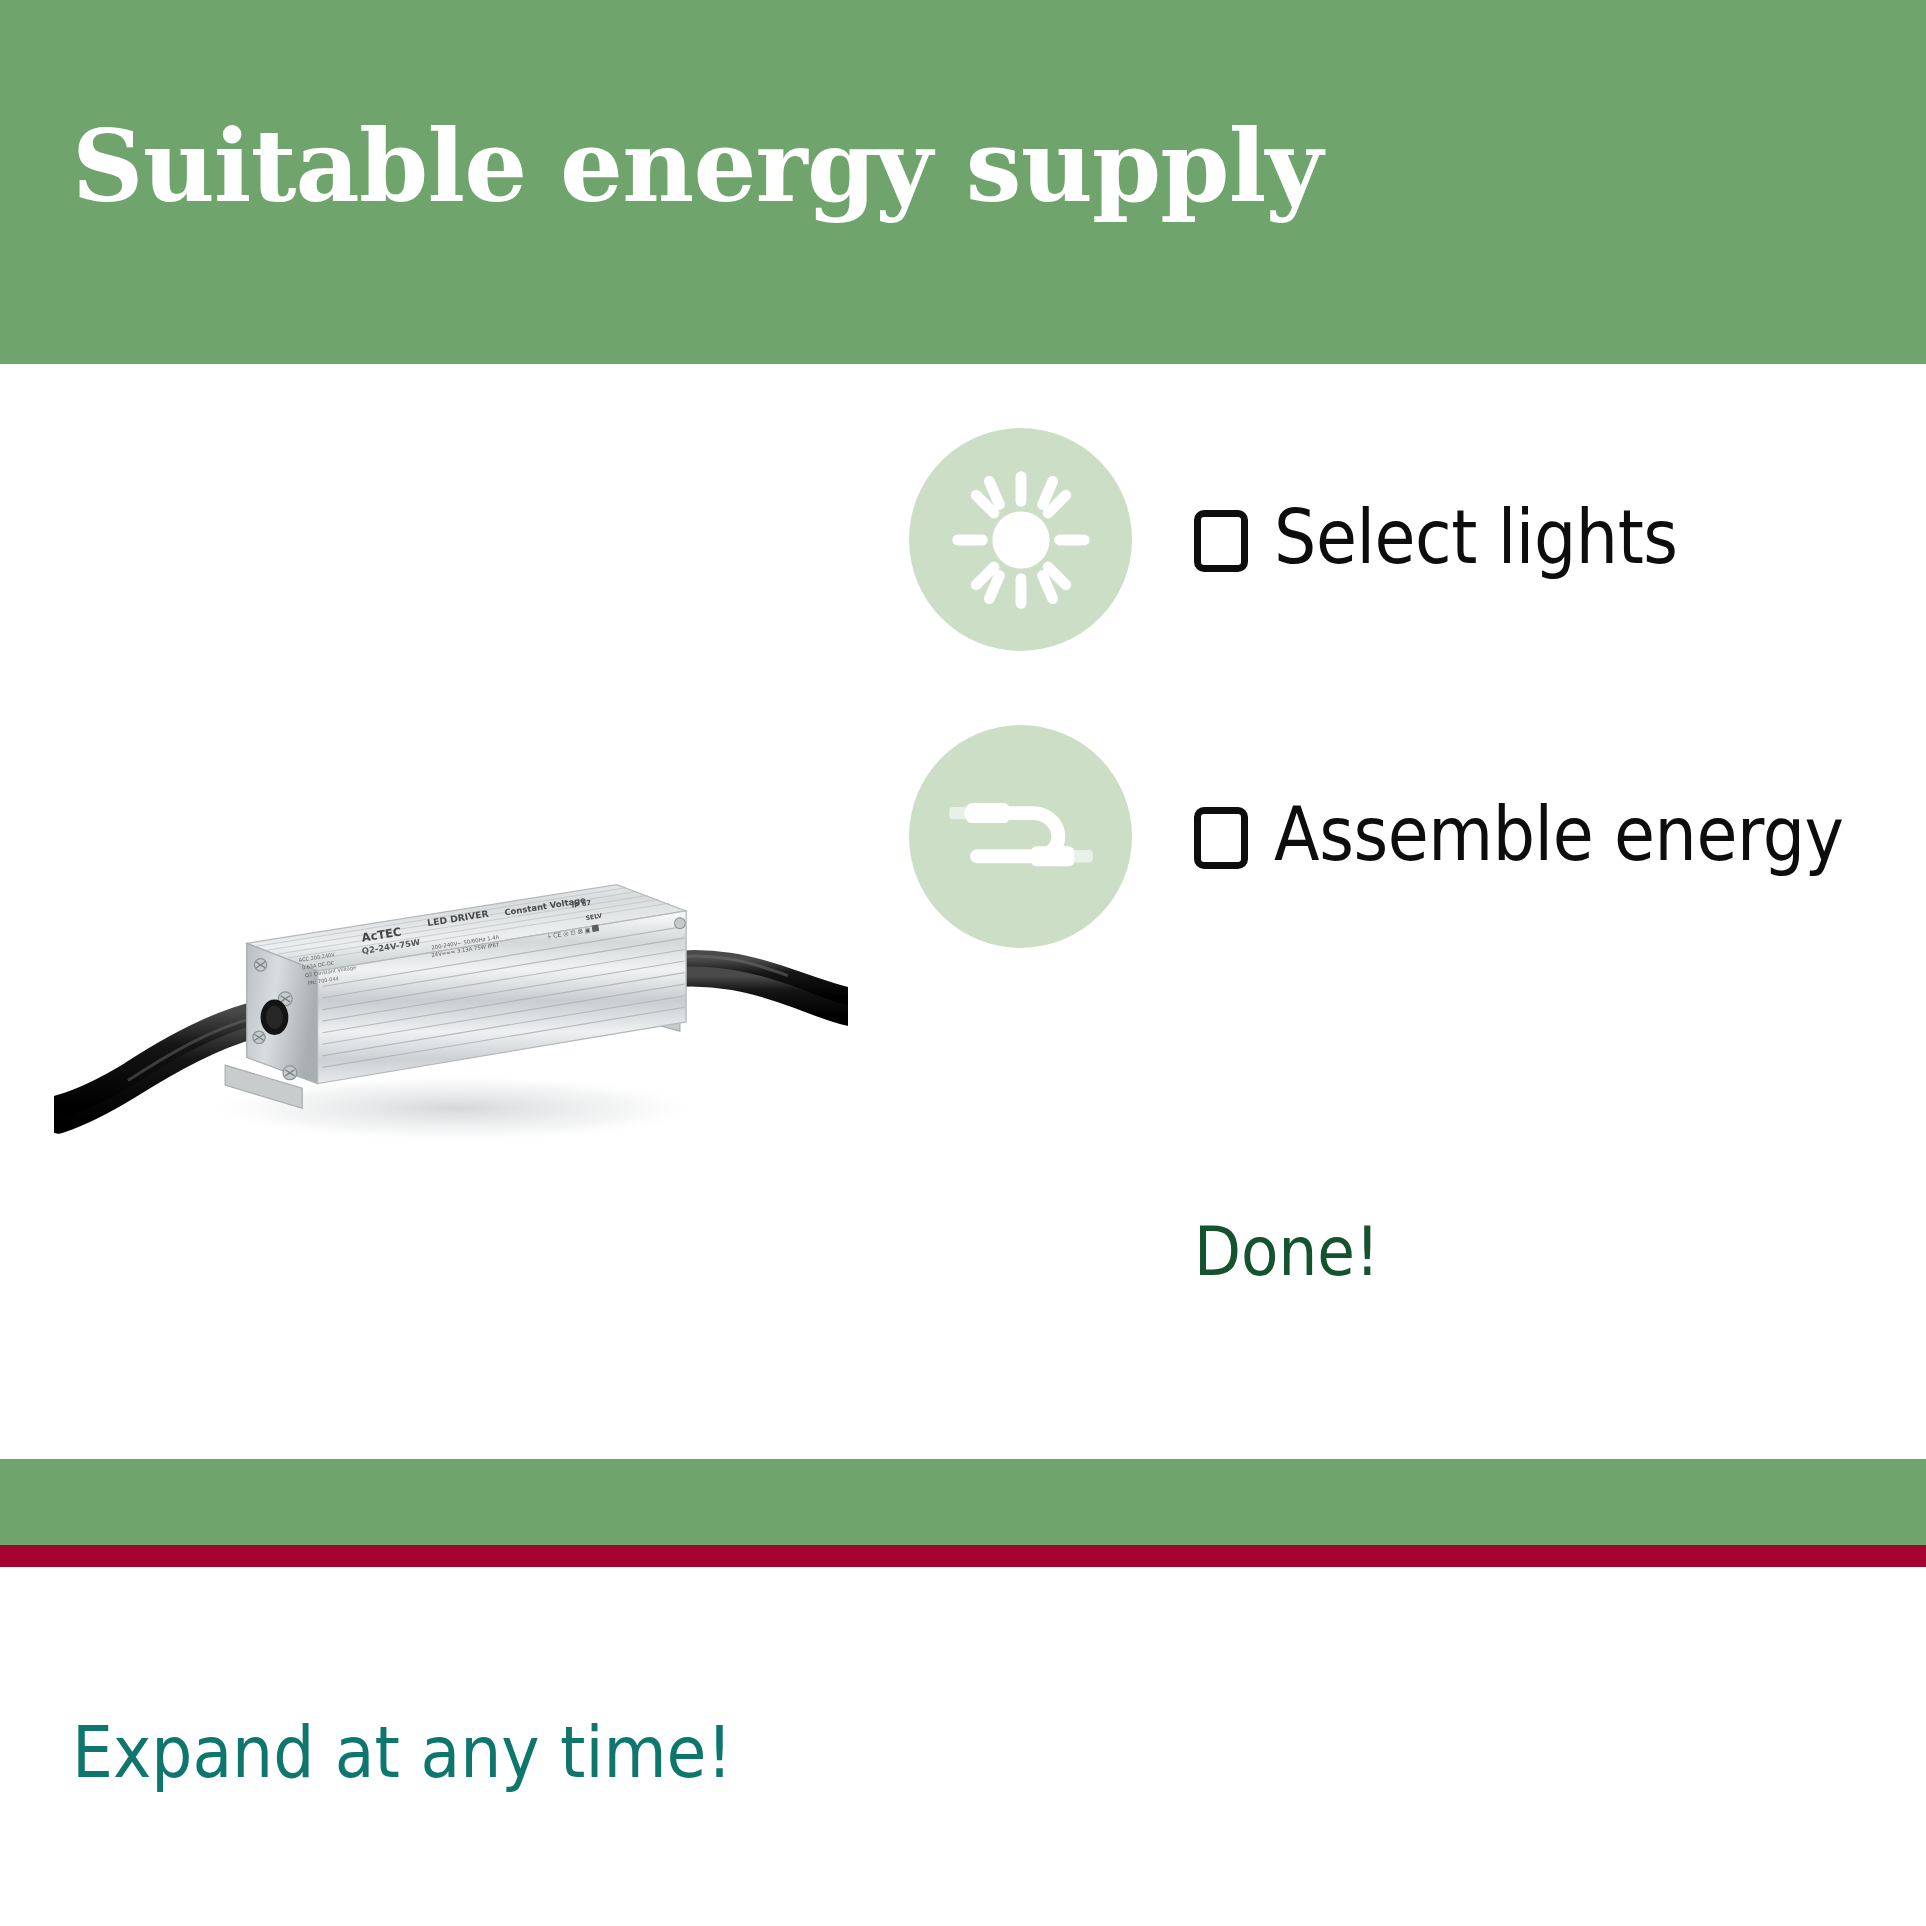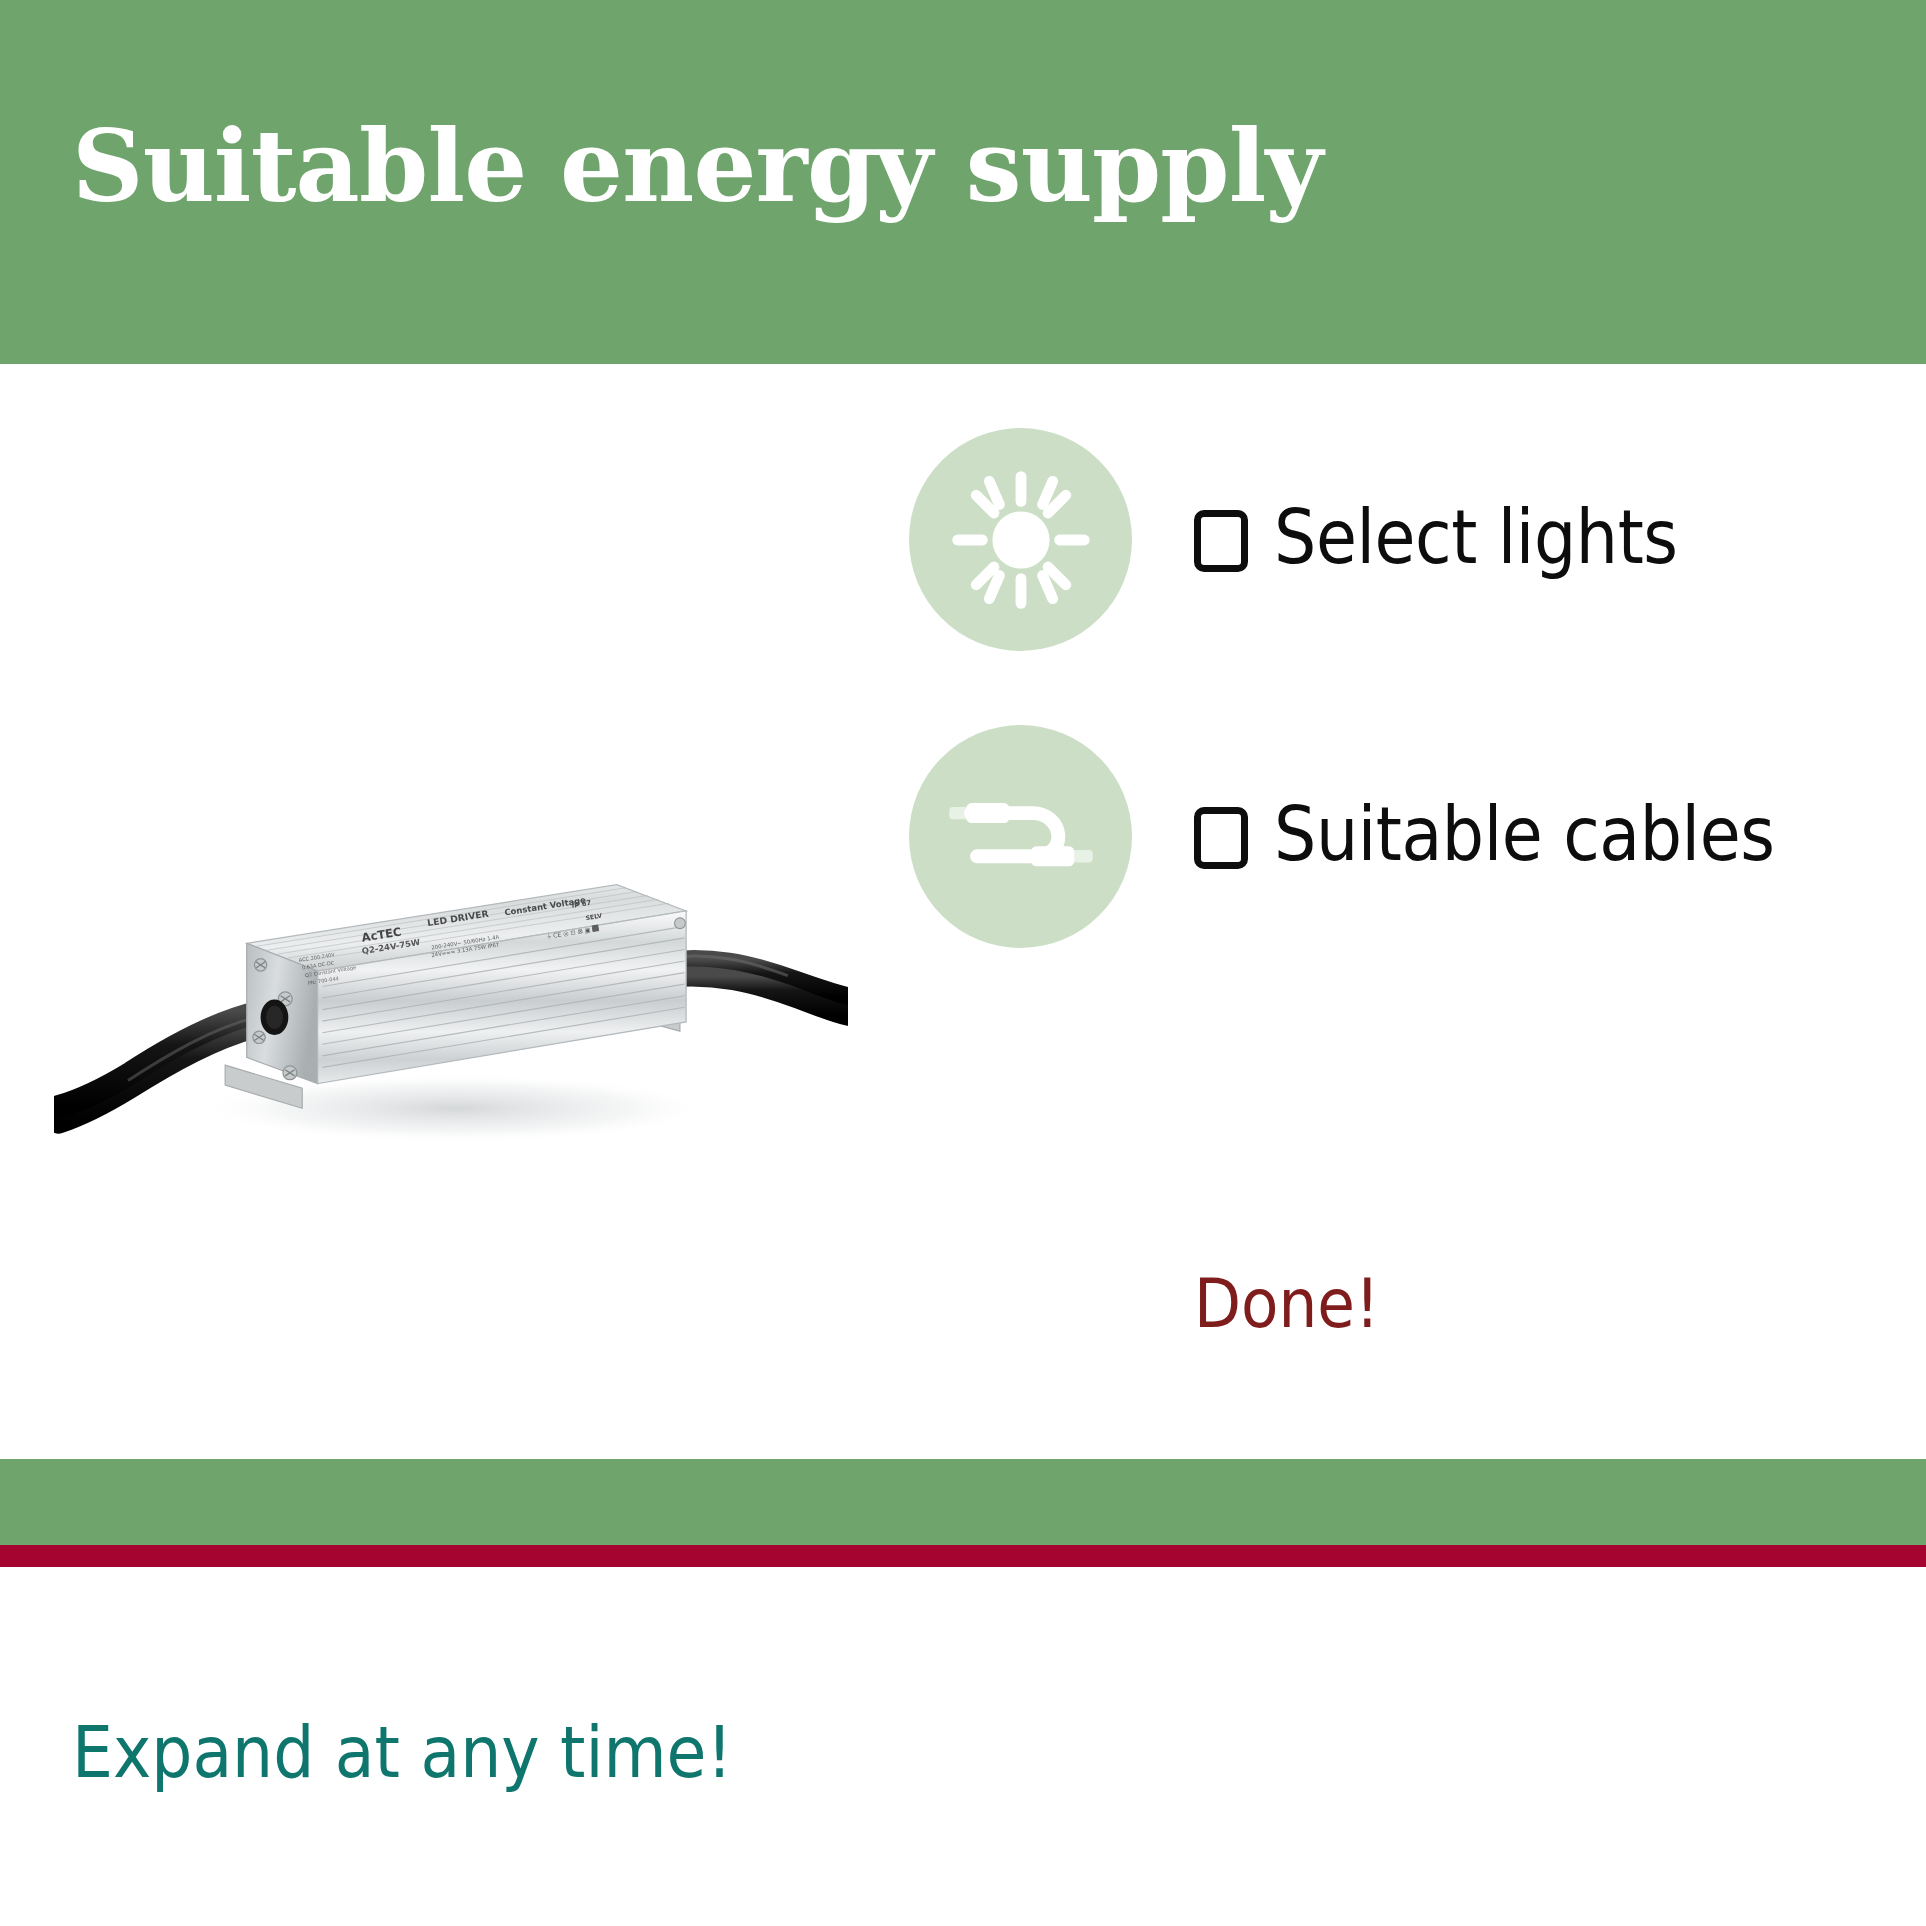--- a/index.html
+++ b/index.html
@@ -117,25 +117,25 @@
     font-family: "DejaVu Sans Condensed", "Liberation Sans Narrow", "Liberation Sans", sans-serif;
     font-size: 74px;
     line-height: 1;
     color: #0d0d0d;
     letter-spacing: -0.4px;
   }
 
   .done-text {
     position: absolute;
     left: 1194px;
-    top: 1270px;
+    top: 1218px;
     font-family: "DejaVu Sans Condensed", "Liberation Sans Narrow", "Liberation Sans", sans-serif;
     font-size: 68px;
     line-height: 1;
-    color: #7f1d1d;
+    color: #14532d;
     white-space: nowrap;
   }
 
   
   .footer-green {
     position: absolute;
     left: 0;
     top: 1459px;
     width: 1926px;
     height: 86px;
@@ -319,21 +319,21 @@
           <rect x="34" y="31" width="56" height="26" rx="7" fill="#ffffff"></rect>
           <rect x="12" y="36" width="28" height="16" rx="5" fill="#ffffff" opacity="0.55"></rect>
           <rect x="118" y="87" width="56" height="26" rx="7" fill="#ffffff"></rect>
           <rect x="168" y="92" width="30" height="16" rx="5" fill="#ffffff" opacity="0.55"></rect>
         </svg>
       </div>
       <div class="row-label">
         <span class="checkbox">
           <span class="box"></span>
         </span>
-        <span class="label-text">Suitable cables</span>
+        <span class="label-text">Assemble energy</span>
       </div>
     </div>
 
   </div>
 
   <div class="done-text">Done!</div>
 
   <div class="footer-green"></div>
   <div class="footer-red"></div>
 

